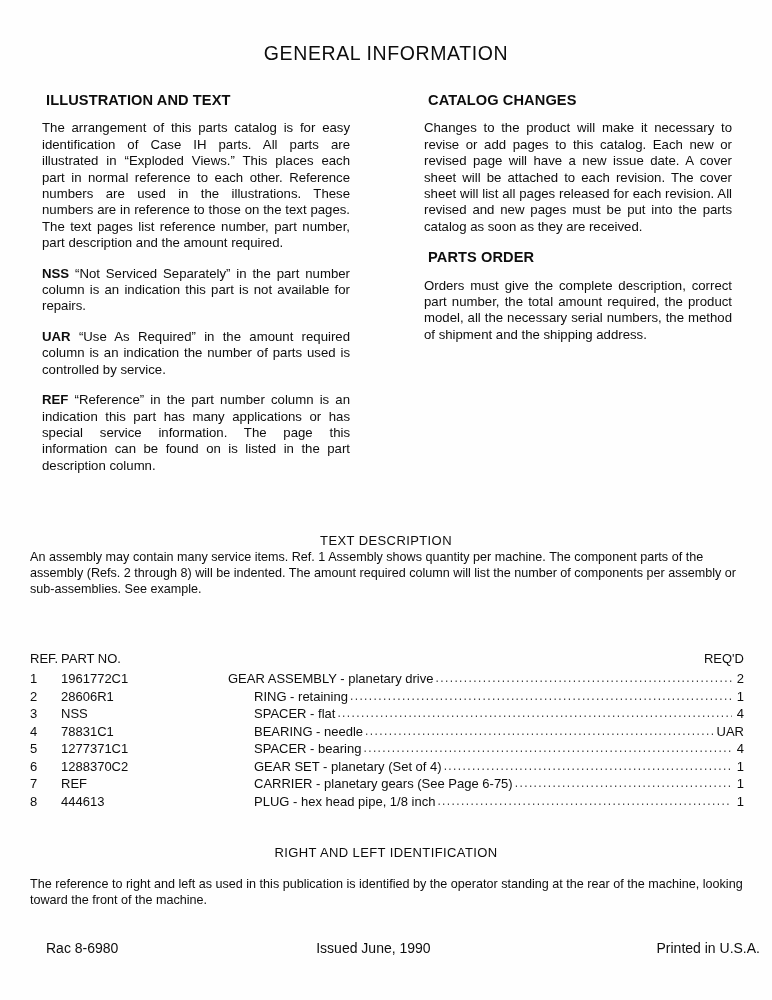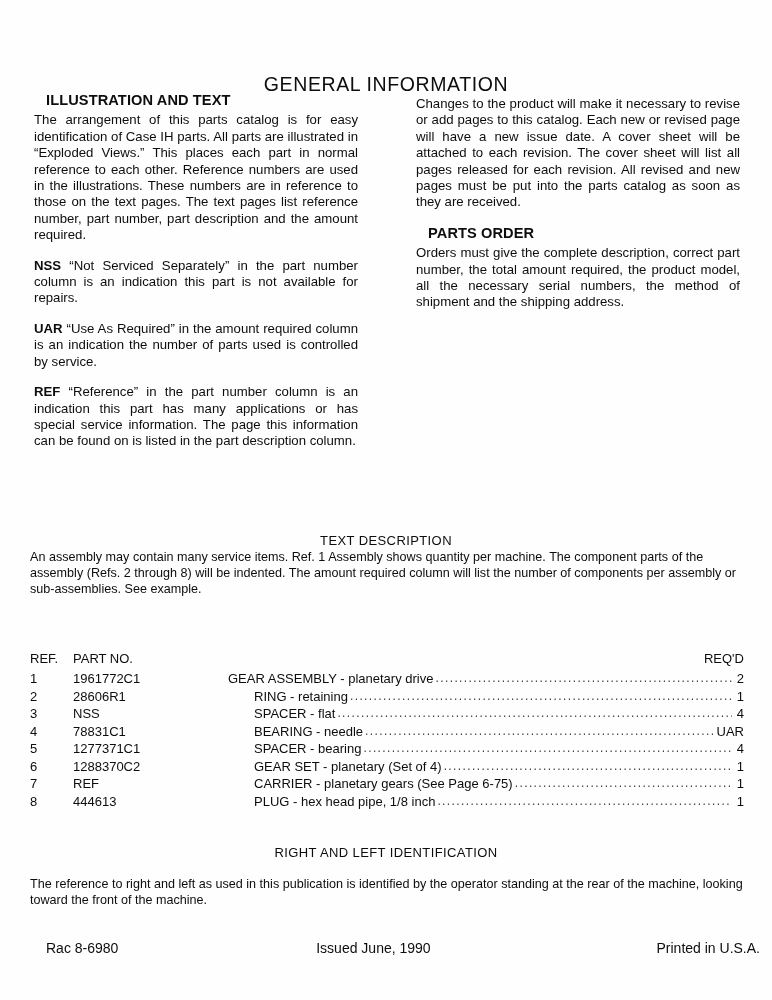--- a/index.html
+++ b/index.html
@@ -26,21 +26,20 @@
   
   .page-title {
     position: absolute;
     top: 42px;
     left: 0;
     width: 772px;
     text-align: center;
     font-size: 19.5px;
     letter-spacing: 0.6px;
     font-weight: 400;
-    margin-top: 31px;
   }
   .section-title {
     position: absolute;
     width: 772px;
     left: 0;
     text-align: center;
     font-size: 13px;
     letter-spacing: 0.4px;
     font-weight: 400;
   }
@@ -60,21 +59,21 @@
 
   .col h2 {
     margin: 0 0 1px 16px;
     font-size: 14.6px;
     font-weight: 700;
     letter-spacing: 0.1px;
   }
   .col .blk { margin-bottom: 14px; }
   .col .blk:last-child { margin-bottom: 0; }
   .col p {
-    margin: 4px;
+    margin: 12px;
     text-align: justify;
     text-justify: inter-word;
   }
   .col p .lead { font-weight: 700; }
 
   
   .full-para {
     position: absolute;
     left: 30px;
     width: 714px;
@@ -103,21 +102,20 @@
     position: absolute;
     left: 0;
     width: 28px;
     text-align: left;
   }
   .c-part {
     position: absolute;
     left: 31px;
     width: 130px;
     text-align: left;
-    margin-left: 12px;
   }
   .c-desc {
     position: absolute;
     left: 198px;
     right: 0;
     display: flex;
     align-items: baseline;
     overflow: hidden;
   }
   .c-desc.indent { left: 224px; }
@@ -190,20 +188,21 @@
     <div class="blk">
       <p><span class="lead">REF</span> <span>“Reference” in the part number column is an indication this part has many applications or has special service information. The page this information can be found on is listed in the part description column.</span></p>
     </div>
 
   </div>
 
   <div class="col col-right">
 
 
     <div class="blk">
+      <h2>CATALOG CHANGES</h2>
       <p>Changes to the product will make it necessary to revise or add pages to this catalog. Each new or revised page will have a new issue date. A cover sheet will be attached to each revision. The cover sheet will list all pages released for each revision. All revised and new pages must be put into the parts catalog as soon as they are received.</p>
     </div>
 
     <div class="blk">
       <h2>PARTS ORDER</h2>
       <p>Orders must give the complete description, correct part number, the total amount required, the product model, all the necessary serial numbers, the method of shipment and the shipping address.</p>
     </div>
 
   </div>
 

